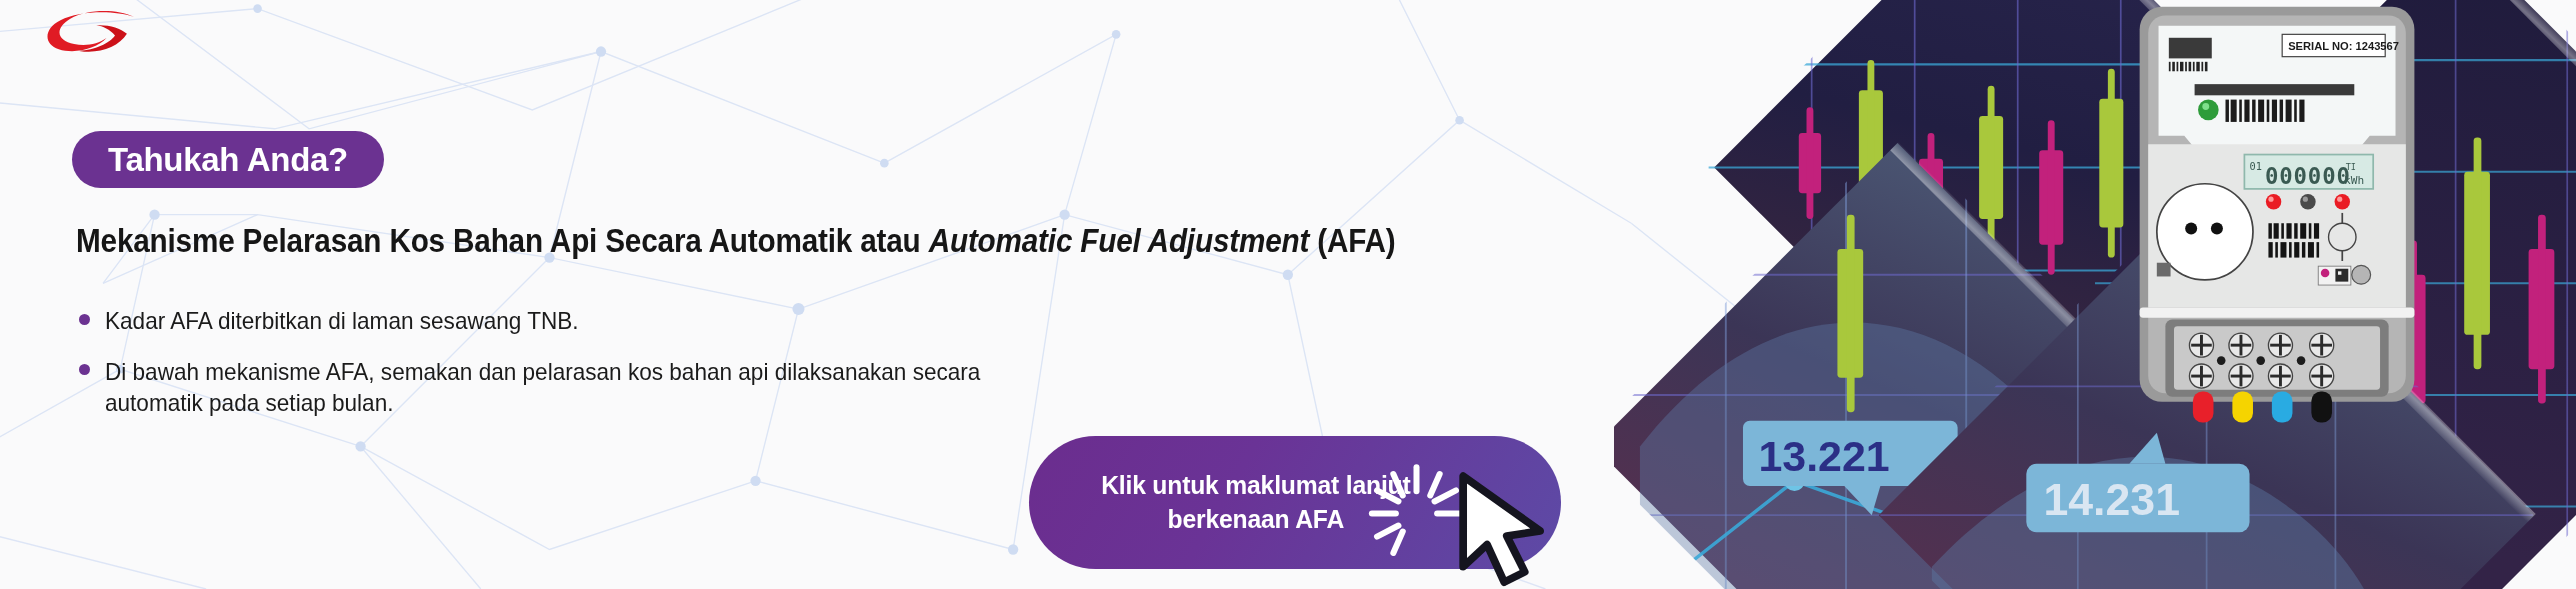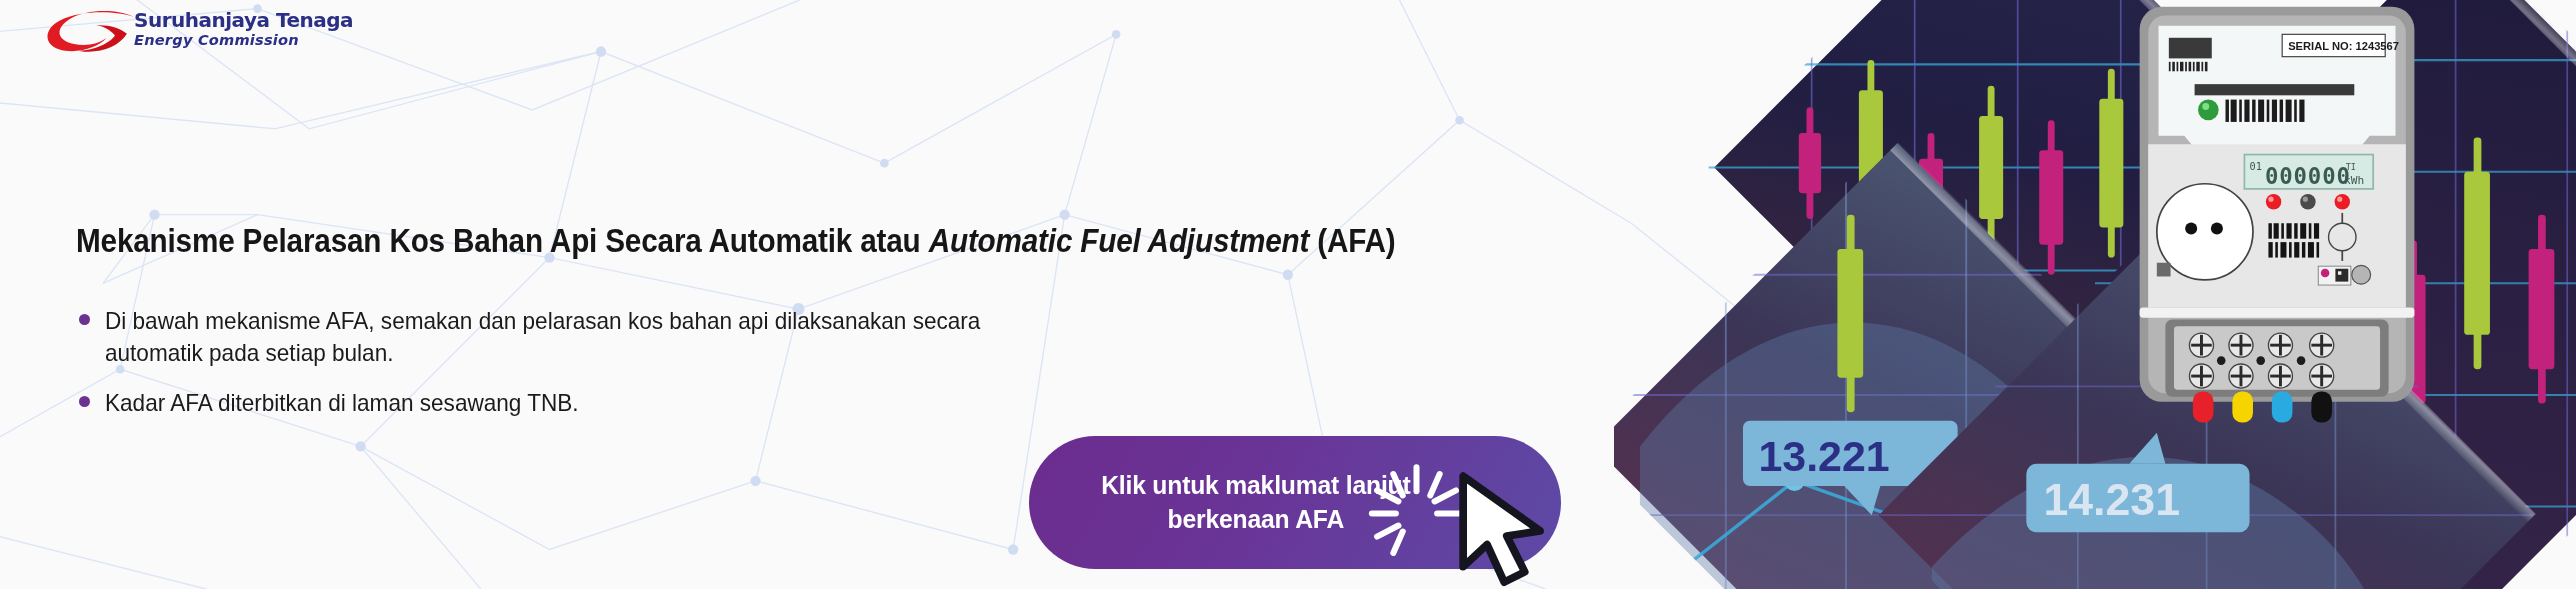--- a/index.html
+++ b/index.html
@@ -144,43 +144,42 @@
 
   <div class="logo-wrap">
     <div class="logo-mark">
       <svg viewBox="0 0 110 54" width="94" height="46">
         <path d="M104 8 C84 -2 48 -1 30 10 C10 22 14 36 34 40 C48 43 62 40 72 33
                  C60 46 34 52 16 46 C-2 40 -2 22 18 12 C40 1 80 0 104 8 Z" fill="#e01b24"></path>
         <path d="M60 18 C74 17 88 21 96 28 C86 44 62 52 40 48 C58 47 76 39 82 30
                  C76 23 68 19 60 18 Z" fill="#cc1119"></path>
       </svg>
     </div>
-    <div class="logo-text">
-      <div class="logo-line1">Suruhanjaya Tenaga</div>
-      <div class="logo-line2">Energy Commission</div>
-    </div>
-  </div>
-
+  </div>
+
+  <div class="badge">
+    <span>Tahukah Anda?</span>
+  </div>
 
   <div class="heading">
     <span>Mekanisme Pelarasan Kos Bahan Api Secara Automatik atau </span><span class="ital">Automatic Fuel Adjustment</span><span> (AFA)</span>
   </div>
 
   <div class="bullets">
 
+
+    <div class="bullet">
+      <span class="dot"></span>
+      <div class="btext"><span>Kadar AFA diterbitkan di laman sesawang TNB.</span></div>
+    </div>
 
     <div class="bullet">
       <span class="dot"></span>
       <div class="btext"><span>Di bawah mekanisme AFA, semakan dan pelarasan kos bahan api dilaksanakan secara
 automatik pada setiap bulan.</span></div>
-    </div>
-
-    <div class="bullet">
-      <span class="dot"></span>
-      <div class="btext"><span>Kadar AFA diterbitkan di laman sesawang TNB.</span></div>
     </div>
 
   </div>
 
   <div class="cta">
     <div class="cta-label">Klik untuk maklumat lanjut
 berkenaan AFA</div>
     <div class="cta-burst">
       <svg viewBox="0 0 120 120" width="103" height="103">
         <g stroke="#ffffff" stroke-width="7" stroke-linecap="round">

